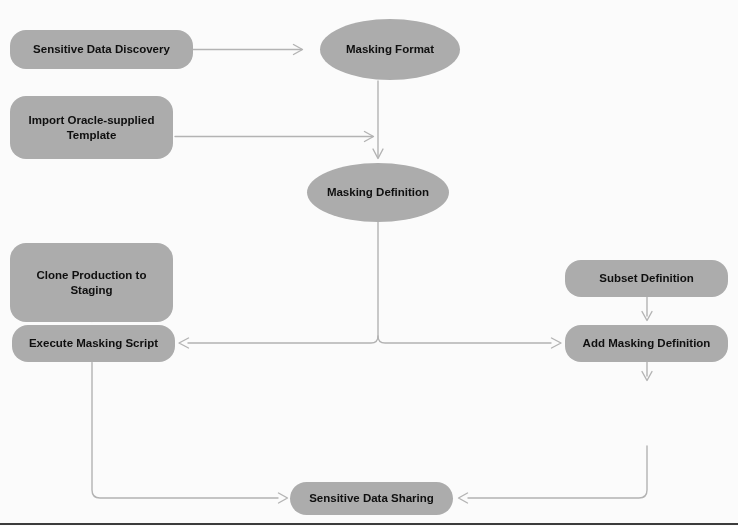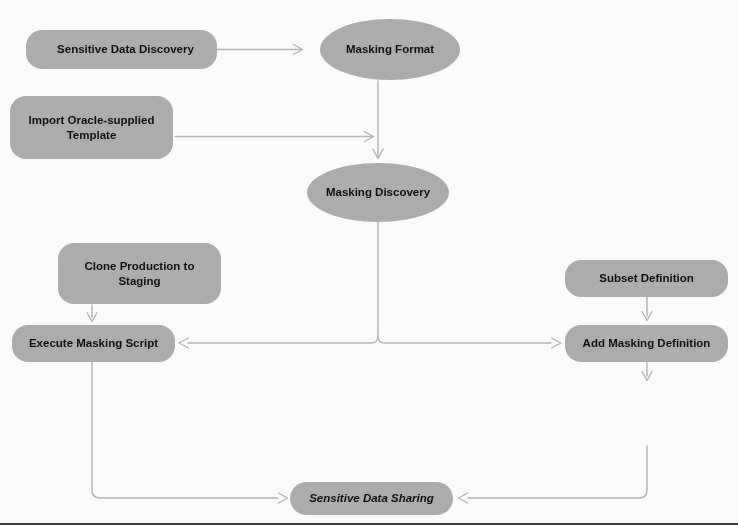--- a/index.html
+++ b/index.html
@@ -36,30 +36,30 @@
     background: #acacac;
     color: #0f0f0f;
     font-size: 11.5px;
     font-weight: bold;
     line-height: 15px;
     white-space: pre-line;
   }
   .rect    { border-radius: 16px; }
   .ellipse { border-radius: 50%; }
 
-  #n-discovery  { left: 26px;  top: 30px;  width: 183px; height: 39px; padding-left: 8px; }
+  #n-discovery  { left: 10px;  top: 30px;  width: 183px; height: 39px; }
   #n-format     { left: 320px; top: 19px;  width: 140px; height: 61px; }
   #n-import     { left: 10px;  top: 96px; width: 163px; height: 63px; }
   #n-definition { left: 307px; top: 163px; width: 142px; height: 59px; }
-  #n-clone      { left: 10px;  top: 243px; width: 163px; height: 61px; margin-left: 48px; }
+  #n-clone      { left: 10px;  top: 243px; width: 163px; height: 79px; }
   #n-execscript { left: 12px;  top: 325px; width: 163px; height: 37px; }
   #n-subset     { left: 565px; top: 260px; width: 163px; height: 37px; }
   #n-addmask    { left: 565px; top: 325px; width: 163px; height: 37px; }
   #n-execms     { left: 566px; top: 383px; width: 158px; height: 63px; }
-  #n-sharing    { left: 290px; top: 482px; width: 163px; height: 33px; border-radius: 17px; font-style: italic; }
+  #n-sharing    { left: 290px; top: 482px; width: 163px; height: 33px; border-radius: 17px; }
 
   .bottom-bar {
     position: absolute;
     left: 0;
     top: 523px;
     width: 738px;
     height: 2px;
     background: #3c3c3c;
   }
 </style>
@@ -109,21 +109,21 @@
     </g>
   </svg>
 
   <div class="node rect" id="n-discovery">Sensitive Data Discovery</div>
 
   <div class="node ellipse" id="n-format">Masking Format</div>
 
   <div class="node rect" id="n-import">Import Oracle-supplied
 Template</div>
 
-  <div class="node ellipse" id="n-definition">Masking Discovery</div>
+  <div class="node ellipse" id="n-definition">Masking Definition</div>
 
   <div class="node rect" id="n-clone">Clone Production to
 Staging</div>
 
   <div class="node rect" id="n-execscript">Execute Masking Script</div>
 
   <div class="node rect" id="n-addmask">Add Masking Definition</div>
 
   <div class="node rect" id="n-subset">Subset Definition</div>
 

